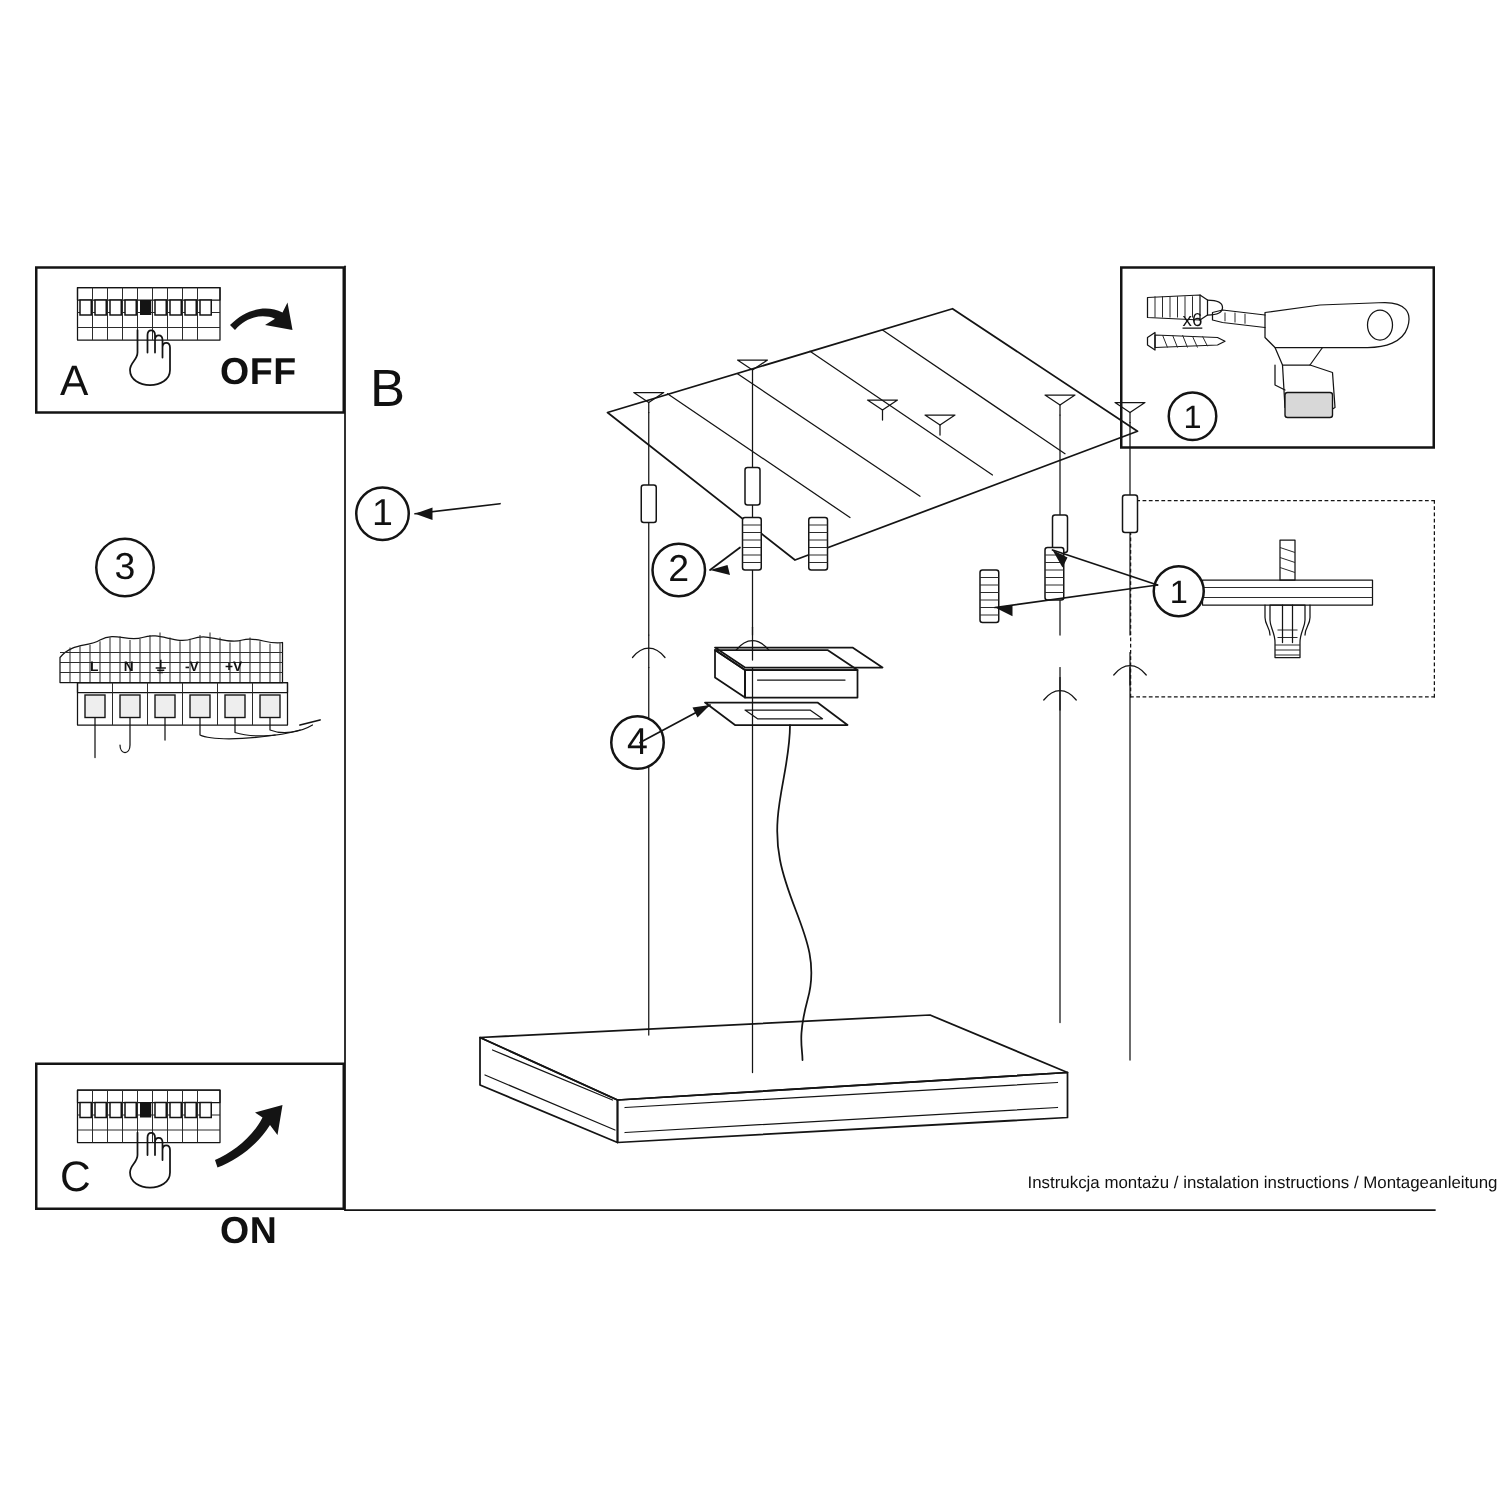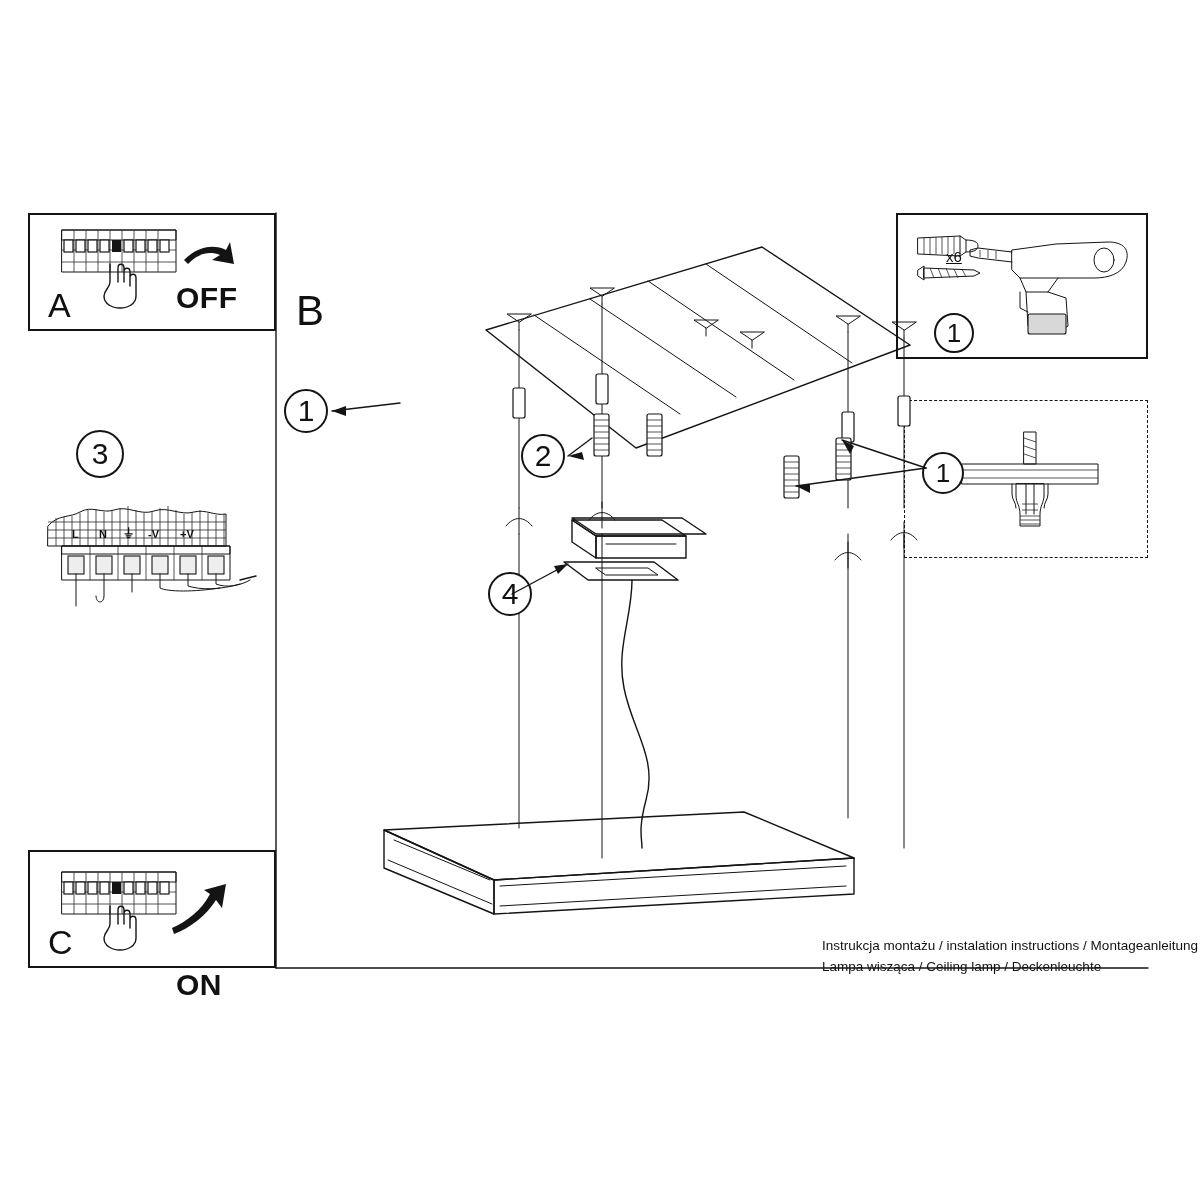--- a/index.html
+++ b/index.html
@@ -533,21 +533,20 @@
 
       <path class="stroke" d="M650 250 L566 222"></path>
       <path class="fill-dk" d="M566 222 L578 228 L574 236 Z"></path>
       <path class="stroke" d="M650 250 L520 268"></path>
       <path class="fill-dk" d="M520 268 L534 266 L534 275 Z"></path>
     </svg>
   </div>
 
   <div class="abs caption" style="left:778px; top:936px;margin-left:44px;">
     <div>Instrukcja montażu / instalation instructions / Montageanleitung</div>
-    <div>Lampa wisząca / Ceiling lamp / Deckenleuchte</div>
   </div>
 
   <div class="abs" style="left:0; top:0;">
     <svg width="1200" height="1200" viewBox="0 0 1200 1200">
       <path class="stroke" d="M276 213 L276 968"></path>
       <path class="stroke" d="M276 968 L1148 968"></path>
       <path class="stroke" d="M276 213 L896 213" opacity="0"></path>
     </svg>
   </div>
 

